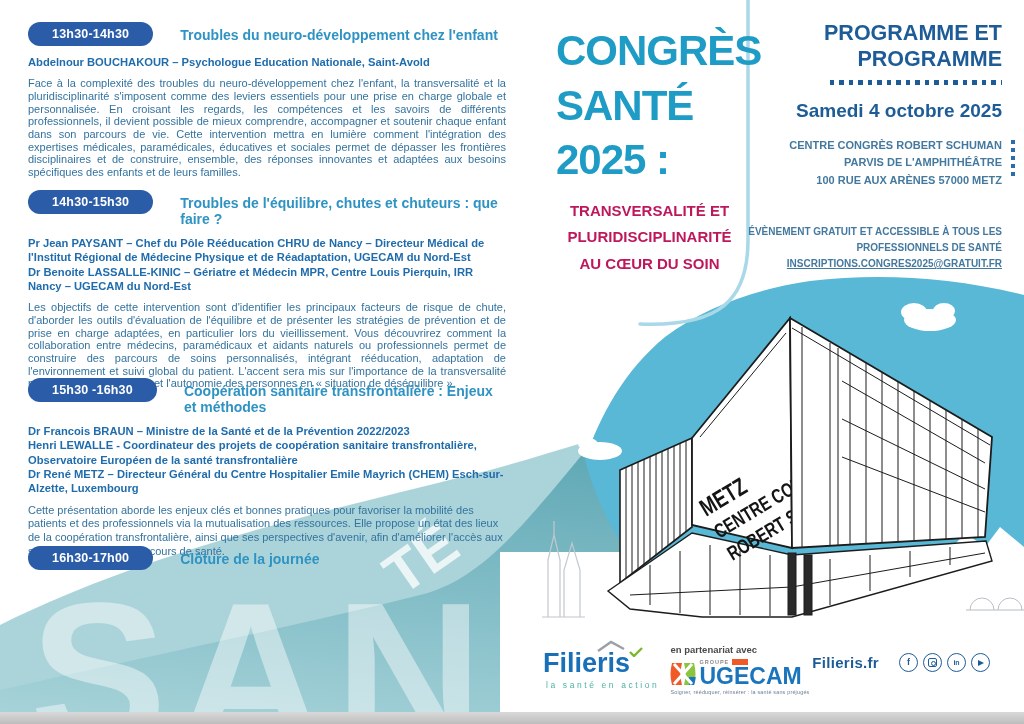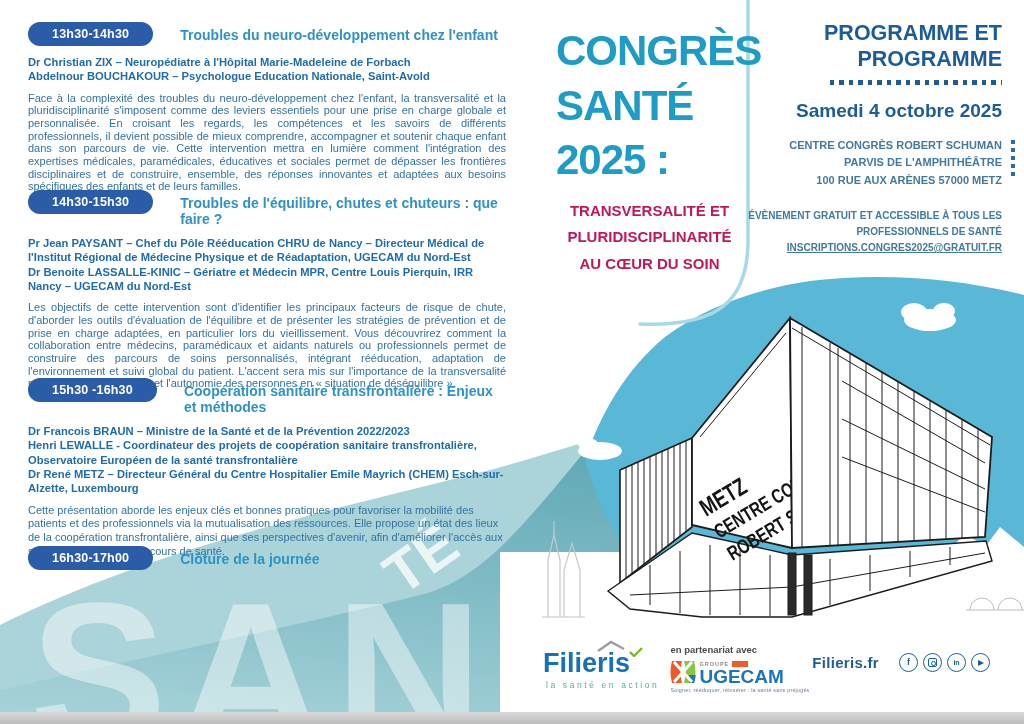--- a/index.html
+++ b/index.html
@@ -25,35 +25,35 @@
   .white-box{position:absolute;left:500px;top:552px;width:296px;height:160px;background:#fff;}
   .partners{position:absolute;left:543px;top:638px;width:280px;height:70px;display:flex;gap:11px;}
   .filieris{position:relative;padding-top:10px;}
   .filieris .word{font-size:27px;font-weight:bold;color:#1a70b8;letter-spacing:0;}
   .filieris .roof{position:absolute;left:54px;top:2px;}
   .filieris .tick{position:absolute;left:86px;top:9px;}
   .filieris .tag{font-size:8.5px;letter-spacing:2.6px;color:#4db3a4;margin-top:1px;padding-left:3px;}
   .ugecam{position:relative;padding-top:6px;}
   .ugecam .partner{font-size:9.5px;font-weight:bold;color:#4a4a4a;margin-bottom:4px;}
   .ugecam .lockup{display:flex;align-items:flex-end;gap:3px;}
-  .ugecam .name{font-size:19px;font-weight:bold;color:#1b75bc;line-height:.85;}
+  .ugecam .name{font-size:23px;font-weight:bold;color:#1b75bc;line-height:.85;}
   .ugecam .groupline{display:flex;align-items:center;gap:3px;margin-bottom:2px;}
   .ugecam .group{font-size:5.5px;font-weight:bold;letter-spacing:1px;color:#8a8a8a;}
   .ugecam .gbox{width:16px;height:6px;background:#ef5a28;}
   .ugecam .utag{font-size:5.4px;color:#6b7f95;margin-top:2px;letter-spacing:.2px;}
   
   .invite{position:absolute;right:22px;top:20px;width:300px;text-align:right;color:#1d5c97;}
   .invite h1{margin:0;font-size:21.5px;font-weight:bold;line-height:1.22;}
   .dotline{width:172px;height:5px;margin:8px 0 0 auto;
            background:repeating-linear-gradient(to right,#1d5c97 0 4.5px,transparent 4.5px 9.5px);}
   .date{margin-top:15px;font-size:19px;font-weight:bold;}
   .venue{position:relative;margin-top:15px;font-size:11px;color:#44799f;line-height:1.55;font-weight:600;}
   .vdots{position:absolute;right:-13px;top:3px;display:flex;flex-direction:column;gap:4px;}
   .vdots i{width:4px;height:4px;background:#2a6da8;display:block;}
-  .info{margin-top:19px;font-size:10px;color:#44799f;line-height:1.62;font-weight:600;}
+  .info{margin-top:35px;font-size:10px;color:#44799f;line-height:1.62;font-weight:600;}
   .info a{color:#44799f;text-decoration:underline;}
   .site-row{position:absolute;right:34px;top:653px;display:flex;align-items:center;gap:20px;}
   .site{font-size:15px;font-weight:bold;color:#1d5c97;letter-spacing:.3px;}
   .icons{display:flex;gap:5px;}
   .cicon{width:17px;height:17px;border:1.6px solid #1d5c97;border-radius:50%;
          display:flex;align-items:center;justify-content:center;color:#1d5c97;
          font-weight:bold;font-size:9px;line-height:1;}
   .cicon .sq{width:7px;height:7px;border:1.3px solid #1d5c97;border-radius:2px;position:relative;}
   .cicon .sq:after{content:"";position:absolute;left:2px;top:2px;width:3px;height:3px;
                    border:1px solid #1d5c97;border-radius:50%;}
@@ -194,21 +194,20 @@
   <svg class="abs" style="left:620px;top:0;" width="140" height="340" viewBox="0 0 140 340">
     <path d="M128,0 L128,240 C128,300 100,327 20,324" fill="none" stroke="#a9d8e8" stroke-width="3.5" stroke-linecap="round"></path>
   </svg>
 
   <section class="session" style="top:22px">
     <div class="srow">
       <span class="badge">13h30-14h30</span>
       <h3 class="stitle">Troubles du neuro-développement chez l'enfant</h3>
     </div>
     <p class="speakers">
-      <span>Dr Christian ZIX – Neuropédiatre à l'Hôpital Marie-Madeleine de Forbach</span>
       <span>Abdelnour BOUCHAKOUR – Psychologue Education Nationale, Saint-Avold</span>
     </p>
     <p class="para">Face à la complexité des troubles du neuro-développement chez l'enfant, la transversalité et la pluridisciplinarité s'imposent comme des leviers essentiels pour une prise en charge globale et personnalisée. En croisant les regards, les compétences et les savoirs de différents professionnels, il devient possible de mieux comprendre, accompagner et soutenir chaque enfant dans son parcours de vie. Cette intervention mettra en lumière comment l'intégration des expertises médicales, paramédicales, éducatives et sociales permet de dépasser les frontières disciplinaires et de construire, ensemble, des réponses innovantes et adaptées aux besoins spécifiques des enfants et de leurs familles.</p>
   </section>
 
   <section class="session" style="top:190px">
     <div class="srow">
       <span class="badge">14h30-15h30</span>
       <h3 class="stitle">Troubles de l'équilibre, chutes et chuteurs : que faire ?</h3>
     </div>

